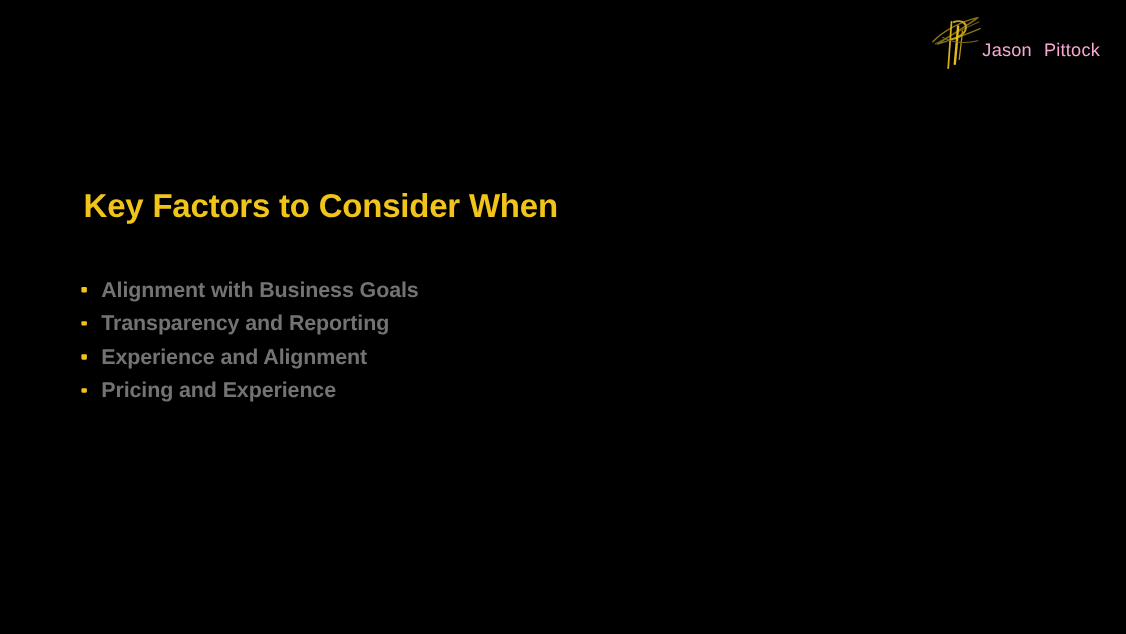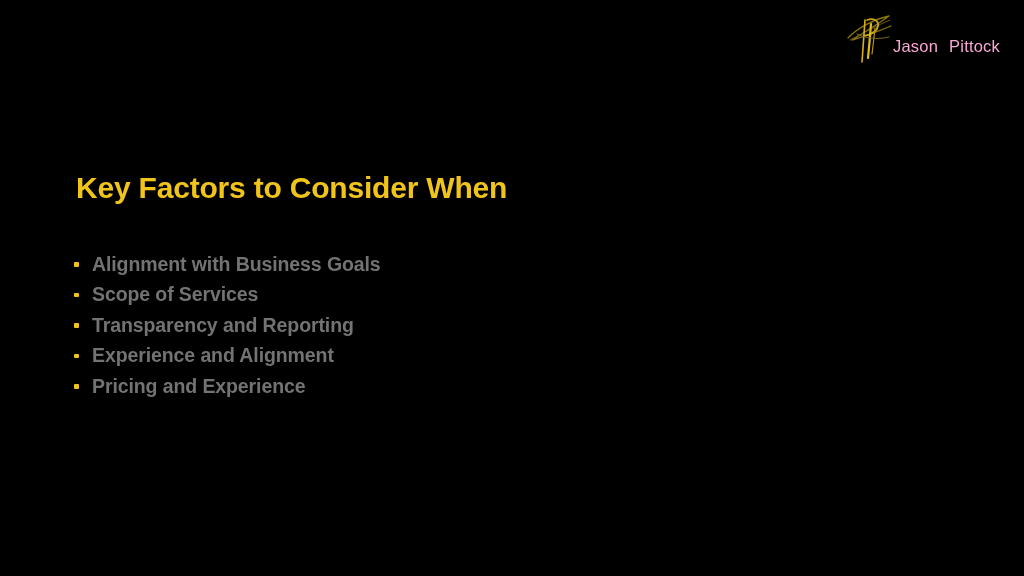--- a/index.html
+++ b/index.html
@@ -141,24 +141,20 @@
     <span class="title-line">Key Factors to Consider When</span>
   </h1>
 
   <ul class="bullet-list">
     <li class="bullet-item">
       <span class="bullet-dot"><i></i></span>
       <span class="bullet-text">Alignment with Business Goals</span>
     </li>
     <li class="bullet-item">
       <span class="bullet-dot"><i></i></span>
-      <span class="bullet-text">Scope of Services</span>
-    </li>
-    <li class="bullet-item">
-      <span class="bullet-dot"><i></i></span>
       <span class="bullet-text">Transparency and Reporting</span>
     </li>
     <li class="bullet-item">
       <span class="bullet-dot"><i></i></span>
       <span class="bullet-text">Experience and Alignment</span>
     </li>
     <li class="bullet-item">
       <span class="bullet-dot"><i></i></span>
       <span class="bullet-text">Pricing and Experience</span>
     </li>

